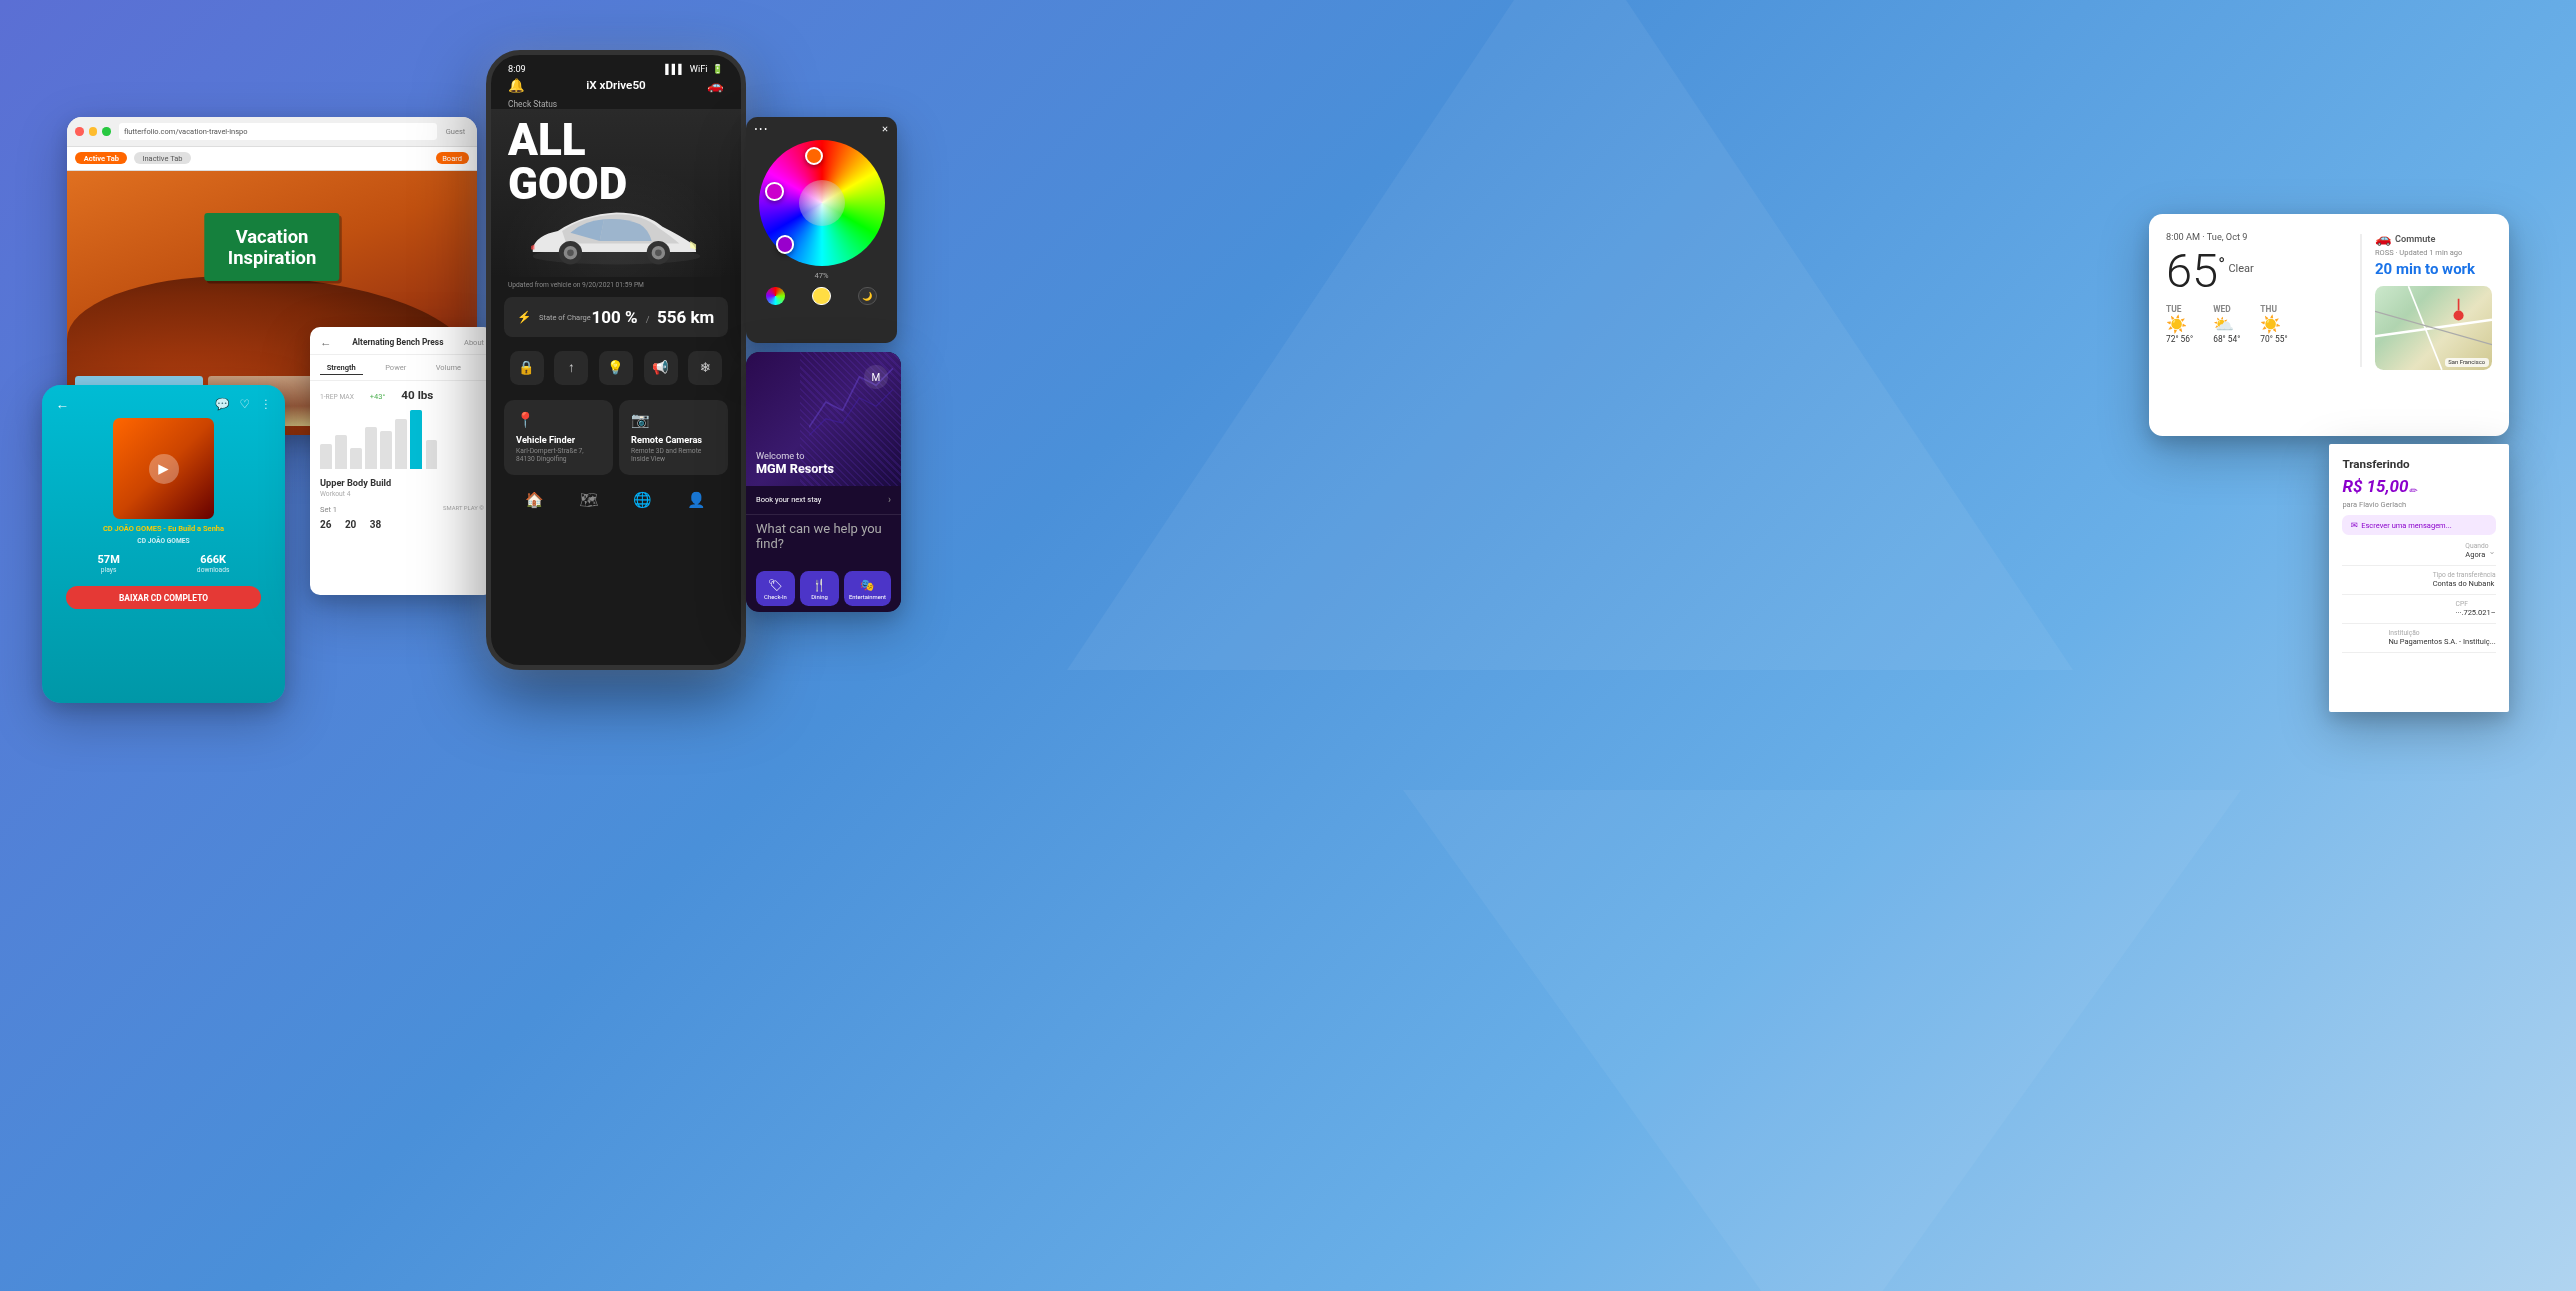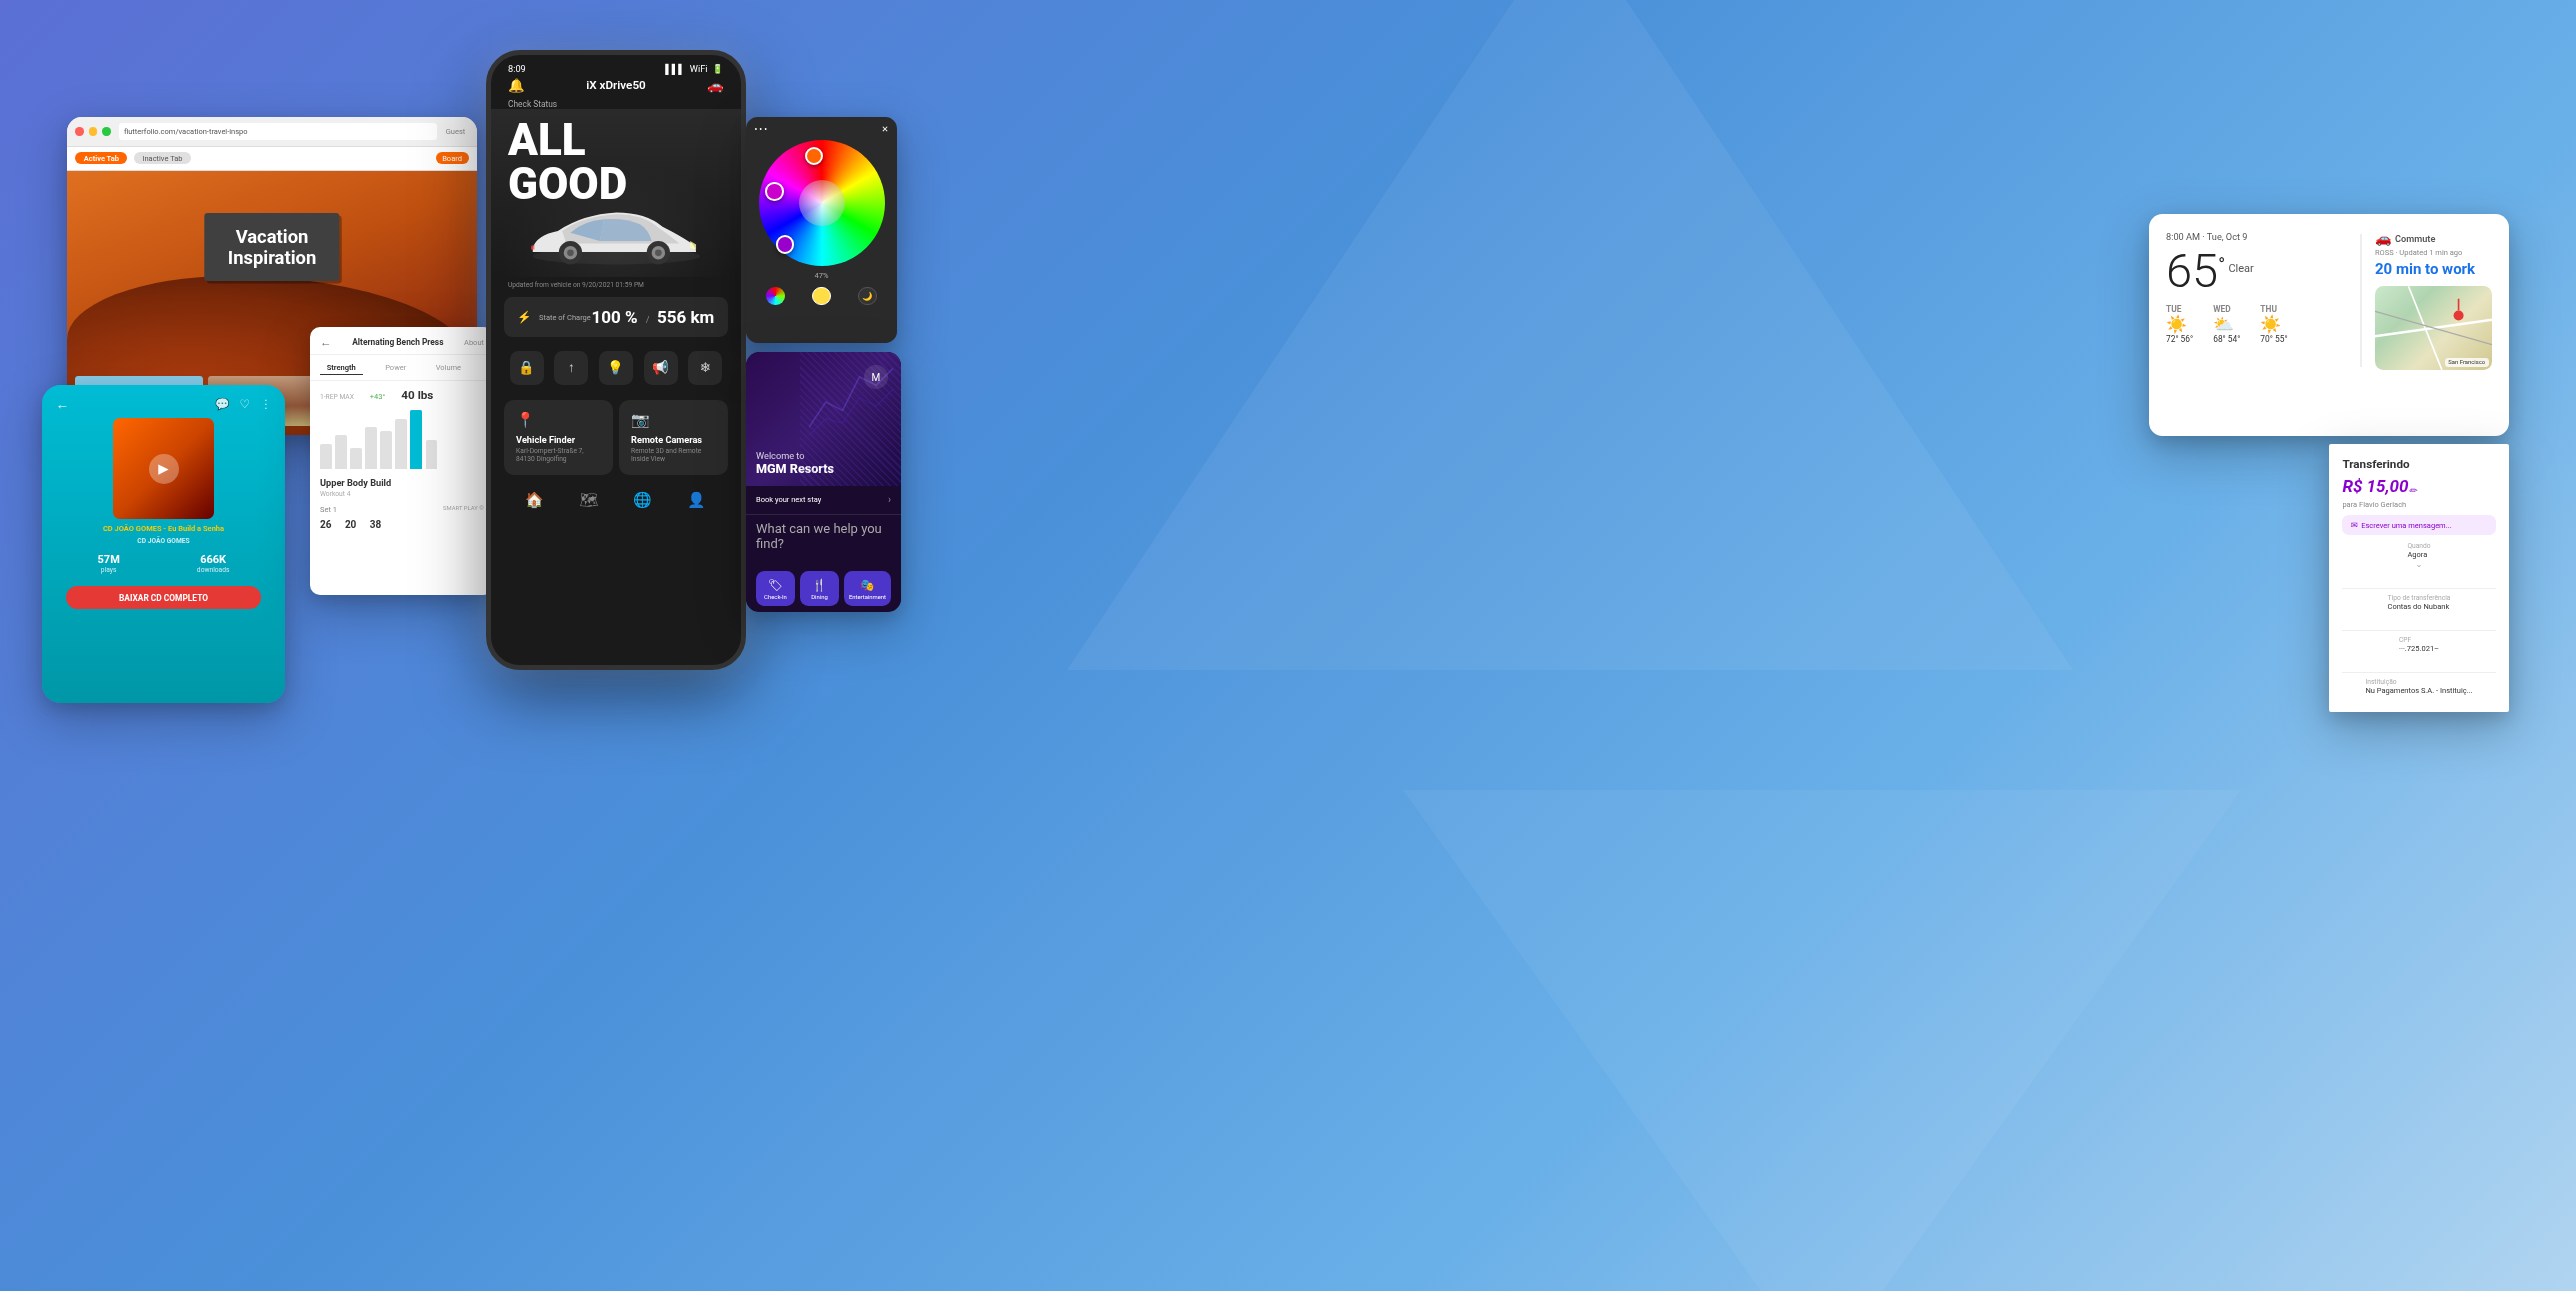--- a/index.html
+++ b/index.html
@@ -109,21 +109,21 @@
       position: absolute;
       bottom: 0; left: 0; right: 0;
       height: 60%;
       background: radial-gradient(ellipse at 30% 80%, #b84010 0%, #7a2808 60%, #3a1205 100%);
       border-radius: 40% 60% 0 0;
     }
     .vacation-banner {
       position: absolute;
       top: 42px; left: 50%;
       transform: translateX(-50%);
-      background: #404040;
+      background: #15803d;
       color: #fff;
       padding: 13.4px 23.5px;
       font-size: 18.4px;
       font-weight: 700;
       text-align: center;
       border-radius: 3.4px;
       white-space: nowrap;
       box-shadow: 2.5px 2.5px 0 rgba(0,0,0,0.3);
     }
     .travel-thumbnails {
@@ -529,22 +529,21 @@
       gap: 3.4px;
     }
     .transfer-msg-icon { color: #8b00cc; font-size: 8.4px; }
     .transfer-msg-text { font-size: 7.5px; color: #8b00cc; }
     .transfer-field-row {
       display: flex;
       justify-content: flex-end;
       align-items: center;
       margin-top: 5px;
       border-bottom: 0.8px solid #eee;
-      padding-bottom: 19px;
-      flex-direction: column;
+      padding-bottom: 6px;
     }
     .transfer-field-row-label { font-size: 6.7px; color: #aaa; }
     .transfer-field-row-val { font-size: 7.5px; color: #333; }
     .transfer-arrow { color: #aaa; font-size: 8.4px; }
 
     
     .bmw-card-glow {
       box-shadow: 0 0 34px rgba(255,255,255,0.15), 0 25px 67px rgba(0,0,0,0.5);
     }
   </style>

